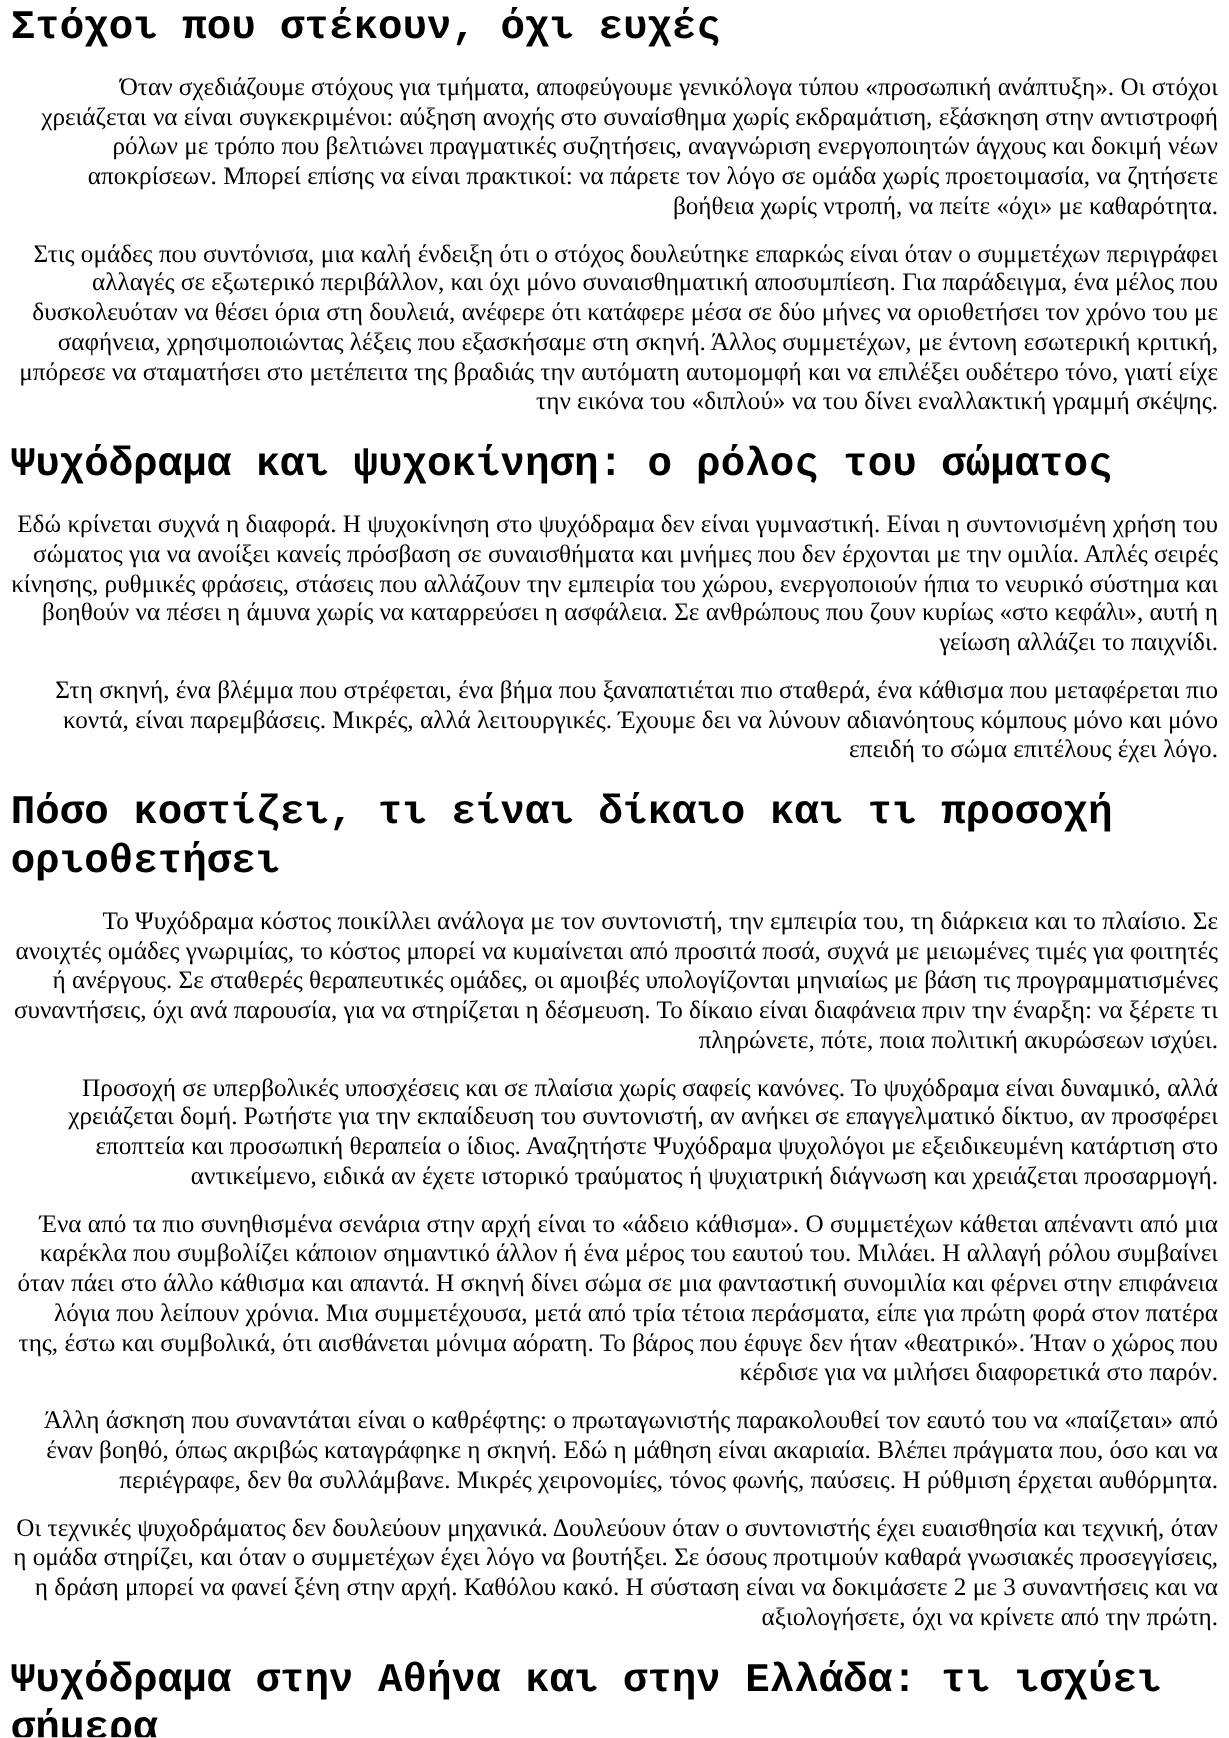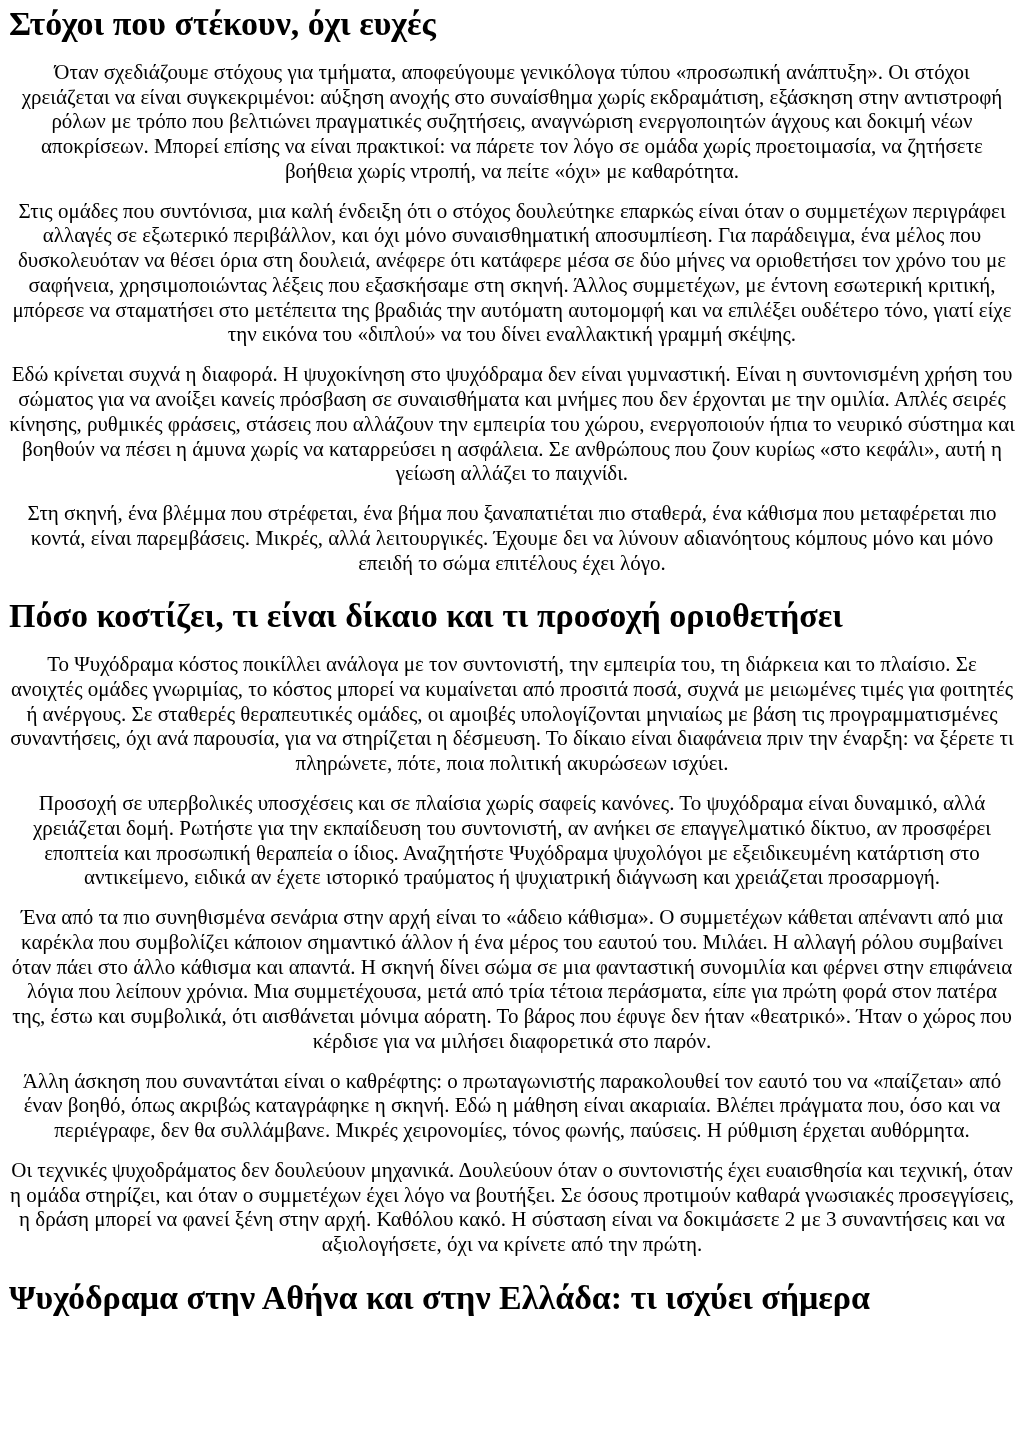--- a/index.html
+++ b/index.html
@@ -14,45 +14,46 @@
     overflow: hidden;
     background: #ffffff;
     color: #000000;
     padding: 2px 9px 0 9px;
     font-family: "Liberation Serif", "DejaVu Serif", serif;
     font-size: 21px;
     line-height: 1.18;
     -webkit-font-smoothing: antialiased;
   }
   .section-heading {
-    font-family: Liberation Serif, serif;
+    font-family: Liberation Mono, monospace;
     font-size: 34px;
     line-height: 1.2;
     font-weight: bold;
     margin: 21px 0 15px 0;
     color: #000000;
   }
   .section-heading.first {
     margin-top: 2px;
   }
   .body-paragraph {
     margin: 15px 0;
     color: #000000;
-    text-align: center;
+    text-align: right;
   }
 </style>
 </head>
 <body>
 
 <article class="page">
 
   <h2 class="section-heading first">Στόχοι που στέκουν, όχι ευχές</h2>
   <p class="body-paragraph">Όταν σχεδιάζουμε στόχους για τμήματα, αποφεύγουμε γενικόλογα τύπου «προσωπική ανάπτυξη». Οι στόχοι χρειάζεται να είναι συγκεκριμένοι: αύξηση ανοχής στο συναίσθημα χωρίς εκδραμάτιση, εξάσκηση στην αντιστροφή ρόλων με τρόπο που βελτιώνει πραγματικές συζητήσεις, αναγνώριση ενεργοποιητών άγχους και δοκιμή νέων αποκρίσεων. Μπορεί επίσης να είναι πρακτικοί: να πάρετε τον λόγο σε ομάδα χωρίς προετοιμασία, να ζητήσετε βοήθεια χωρίς ντροπή, να πείτε «όχι» με καθαρότητα.</p>
   <p class="body-paragraph">Στις ομάδες που συντόνισα, μια καλή ένδειξη ότι ο στόχος δουλεύτηκε επαρκώς είναι όταν ο συμμετέχων περιγράφει αλλαγές σε εξωτερικό περιβάλλον, και όχι μόνο συναισθηματική αποσυμπίεση. Για παράδειγμα, ένα μέλος που δυσκολευόταν να θέσει όρια στη δουλειά, ανέφερε ότι κατάφερε μέσα σε δύο μήνες να οριοθετήσει τον χρόνο του με σαφήνεια, χρησιμοποιώντας λέξεις που εξασκήσαμε στη σκηνή. Άλλος συμμετέχων, με έντονη εσωτερική κριτική, μπόρεσε να σταματήσει στο μετέπειτα της βραδιάς την αυτόματη αυτομομφή και να επιλέξει ουδέτερο τόνο, γιατί είχε την εικόνα του «διπλού» να του δίνει εναλλακτική γραμμή σκέψης.</p>
 
+  <h2 class="section-heading">Ψυχόδραμα και ψυχοκίνηση: ο ρόλος του σώματος</h2>
   <p class="body-paragraph">Εδώ κρίνεται συχνά η διαφορά. Η ψυχοκίνηση στο ψυχόδραμα δεν είναι γυμναστική. Είναι η συντονισμένη χρήση του σώματος για να ανοίξει κανείς πρόσβαση σε συναισθήματα και μνήμες που δεν έρχονται με την ομιλία. Απλές σειρές κίνησης, ρυθμικές φράσεις, στάσεις που αλλάζουν την εμπειρία του χώρου, ενεργοποιούν ήπια το νευρικό σύστημα και βοηθούν να πέσει η άμυνα χωρίς να καταρρεύσει η ασφάλεια. Σε ανθρώπους που ζουν κυρίως «στο κεφάλι», αυτή η γείωση αλλάζει το παιχνίδι.</p>
   <p class="body-paragraph">Στη σκηνή, ένα βλέμμα που στρέφεται, ένα βήμα που ξαναπατιέται πιο σταθερά, ένα κάθισμα που μεταφέρεται πιο κοντά, είναι παρεμβάσεις. Μικρές, αλλά λειτουργικές. Έχουμε δει να λύνουν αδιανόητους κόμπους μόνο και μόνο επειδή το σώμα επιτέλους έχει λόγο.</p>
 
   <h2 class="section-heading">Πόσο κοστίζει, τι είναι δίκαιο και τι προσοχή οριοθετήσει</h2>
   <p class="body-paragraph">Το Ψυχόδραμα κόστος ποικίλλει ανάλογα με τον συντονιστή, την εμπειρία του, τη διάρκεια και το πλαίσιο. Σε ανοιχτές ομάδες γνωριμίας, το κόστος μπορεί να κυμαίνεται από προσιτά ποσά, συχνά με μειωμένες τιμές για φοιτητές ή ανέργους. Σε σταθερές θεραπευτικές ομάδες, οι αμοιβές υπολογίζονται μηνιαίως με βάση τις προγραμματισμένες συναντήσεις, όχι ανά παρουσία, για να στηρίζεται η δέσμευση. Το δίκαιο είναι διαφάνεια πριν την έναρξη: να ξέρετε τι πληρώνετε, πότε, ποια πολιτική ακυρώσεων ισχύει.</p>
   <p class="body-paragraph">Προσοχή σε υπερβολικές υποσχέσεις και σε πλαίσια χωρίς σαφείς κανόνες. Το ψυχόδραμα είναι δυναμικό, αλλά χρειάζεται δομή. Ρωτήστε για την εκπαίδευση του συντονιστή, αν ανήκει σε επαγγελματικό δίκτυο, αν προσφέρει εποπτεία και προσωπική θεραπεία ο ίδιος. Αναζητήστε Ψυχόδραμα ψυχολόγοι με εξειδικευμένη κατάρτιση στο αντικείμενο, ειδικά αν έχετε ιστορικό τραύματος ή ψυχιατρική διάγνωση και χρειάζεται προσαρμογή.</p>
 
   <p class="body-paragraph">Ένα από τα πιο συνηθισμένα σενάρια στην αρχή είναι το «άδειο κάθισμα». Ο συμμετέχων κάθεται απέναντι από μια καρέκλα που συμβολίζει κάποιον σημαντικό άλλον ή ένα μέρος του εαυτού του. Μιλάει. Η αλλαγή ρόλου συμβαίνει όταν πάει στο άλλο κάθισμα και απαντά. Η σκηνή δίνει σώμα σε μια φανταστική συνομιλία και φέρνει στην επιφάνεια λόγια που λείπουν χρόνια. Μια συμμετέχουσα, μετά από τρία τέτοια περάσματα, είπε για πρώτη φορά στον πατέρα της, έστω και συμβολικά, ότι αισθάνεται μόνιμα αόρατη. Το βάρος που έφυγε δεν ήταν «θεατρικό». Ήταν ο χώρος που κέρδισε για να μιλήσει διαφορετικά στο παρόν.</p>
   <p class="body-paragraph">Άλλη άσκηση που συναντάται είναι ο καθρέφτης: ο πρωταγωνιστής παρακολουθεί τον εαυτό του να «παίζεται» από έναν βοηθό, όπως ακριβώς καταγράφηκε η σκηνή. Εδώ η μάθηση είναι ακαριαία. Βλέπει πράγματα που, όσο και να περιέγραφε, δεν θα συλλάμβανε. Μικρές χειρονομίες, τόνος φωνής, παύσεις. Η ρύθμιση έρχεται αυθόρμητα.</p>
   <p class="body-paragraph">Οι τεχνικές ψυχοδράματος δεν δουλεύουν μηχανικά. Δουλεύουν όταν ο συντονιστής έχει ευαισθησία και τεχνική, όταν η ομάδα στηρίζει, και όταν ο συμμετέχων έχει λόγο να βουτήξει. Σε όσους προτιμούν καθαρά γνωσιακές προσεγγίσεις, η δράση μπορεί να φανεί ξένη στην αρχή. Καθόλου κακό. Η σύσταση είναι να δοκιμάσετε 2 με 3 συναντήσεις και να αξιολογήσετε, όχι να κρίνετε από την πρώτη.</p>

